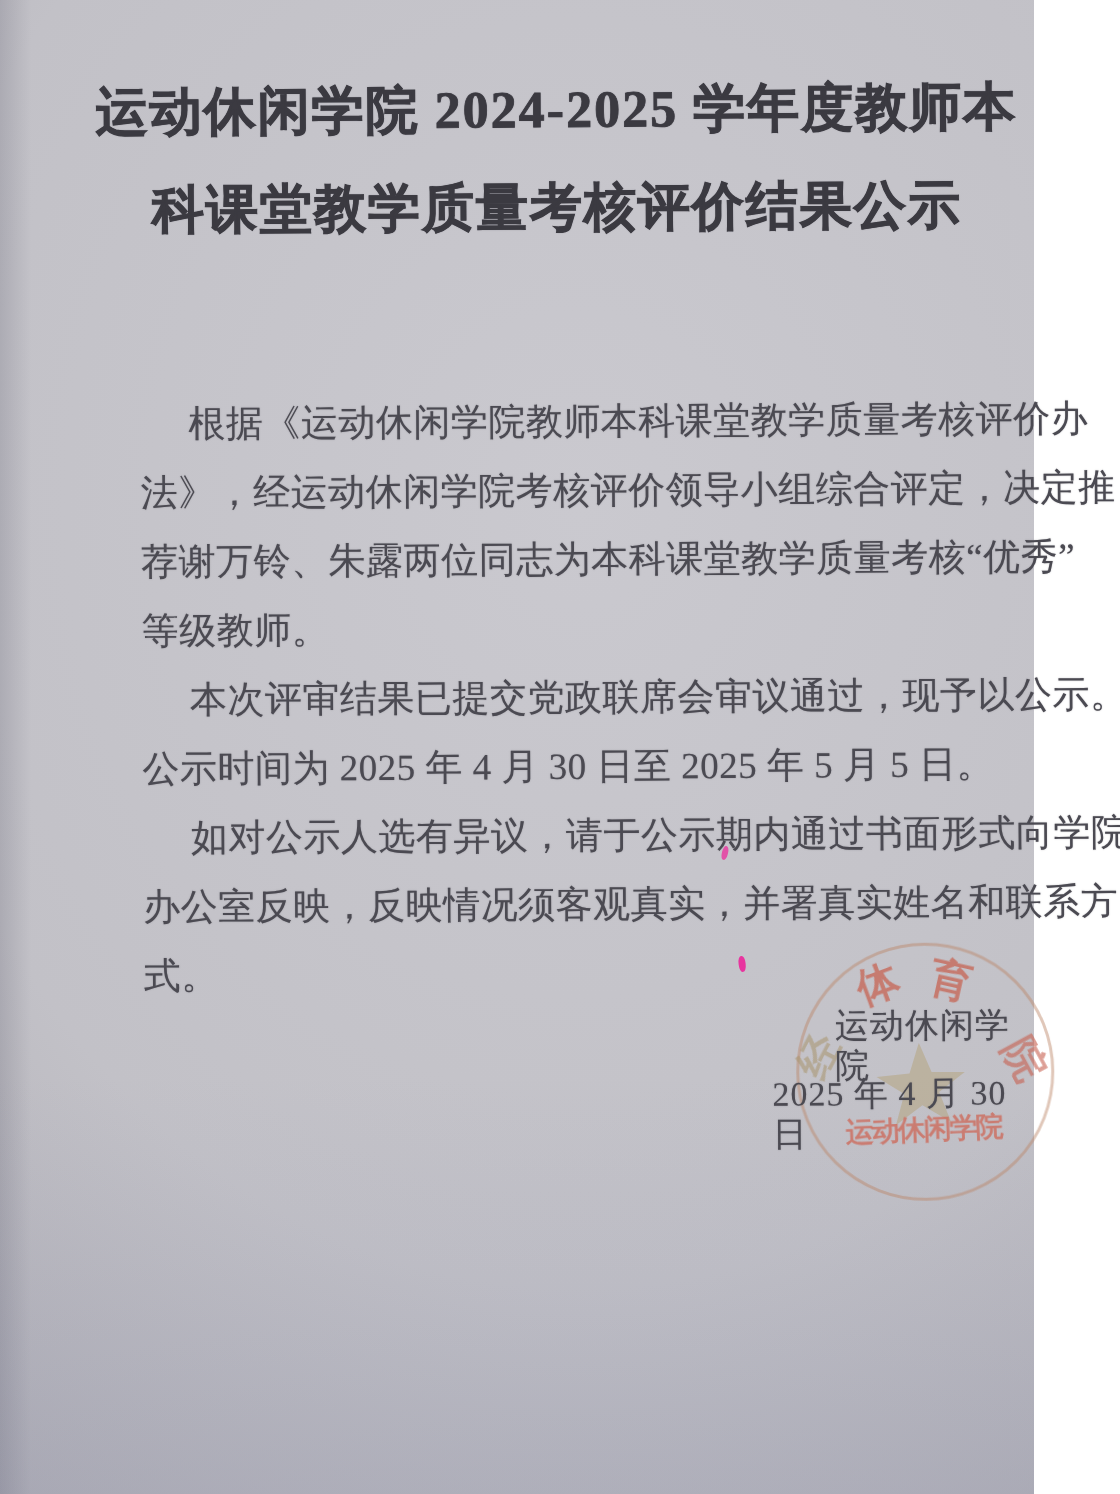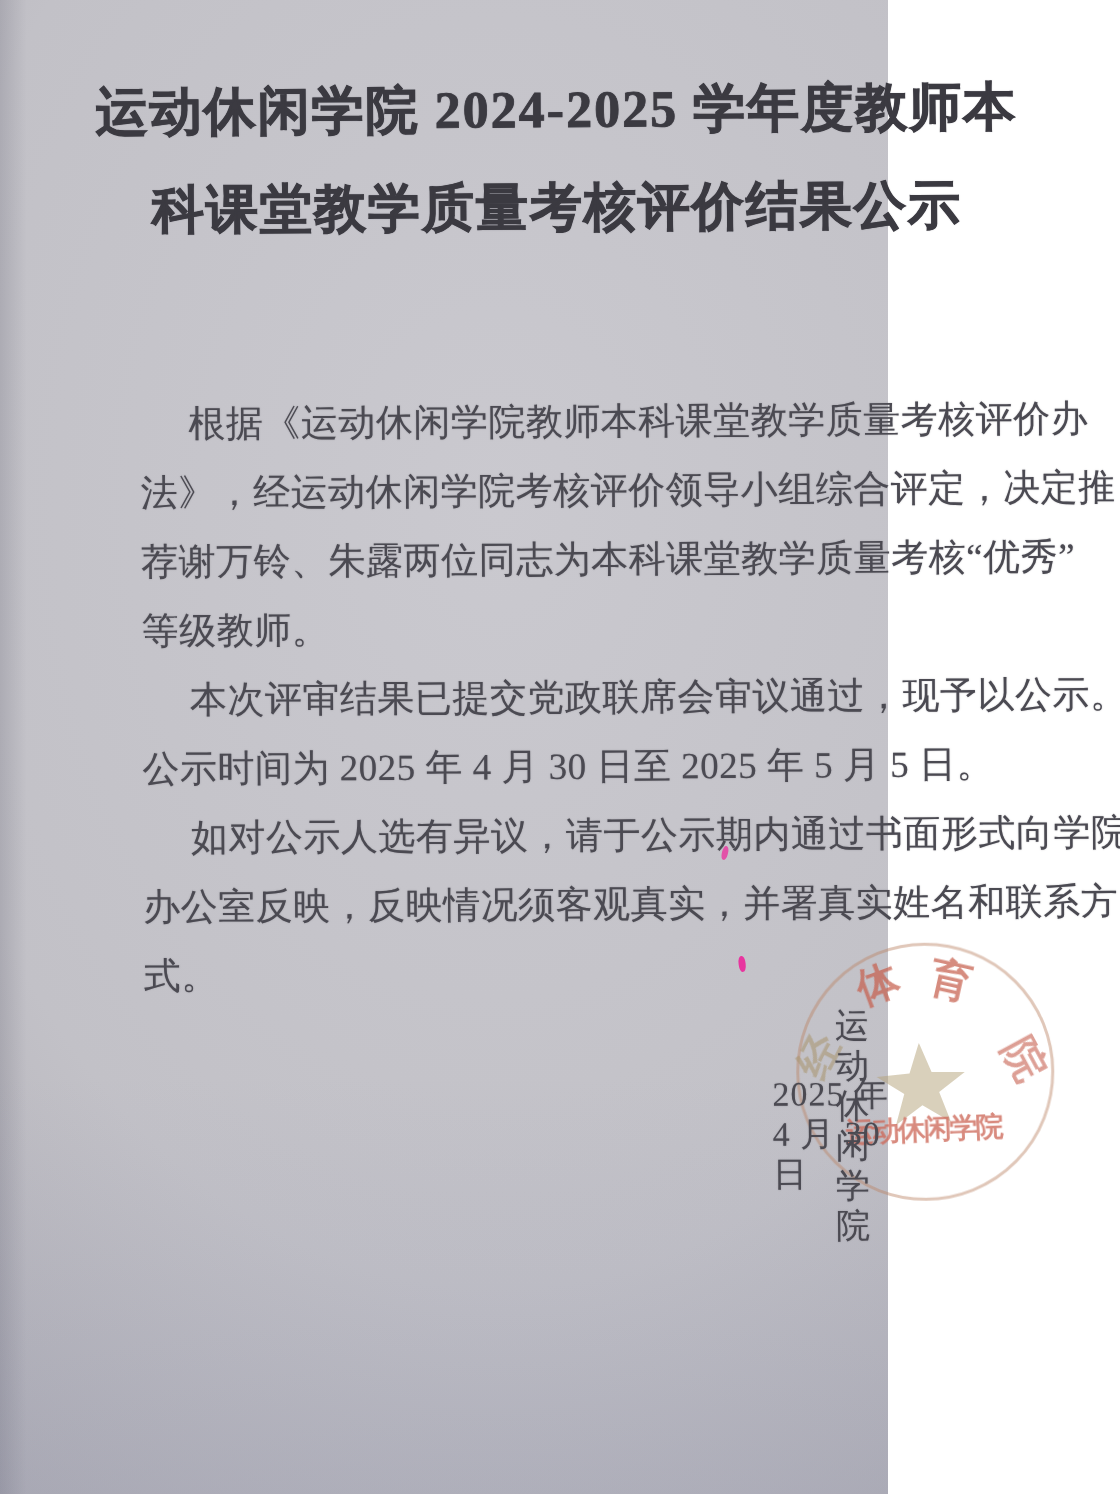--- a/index.html
+++ b/index.html
@@ -8,21 +8,21 @@
     width: 1120px;
     height: 1494px;
     overflow: hidden;
     font-family: "Liberation Serif", "DejaVu Serif", serif;
   }
 
   
   .photo {
     position: absolute;
     inset: 0;
-    width: 888px;
+    width: 1034px;
     height: 1494px;
     background:
       linear-gradient(180deg, rgba(130,135,165,0) 72%, rgba(125,132,165,0.18) 100%),
       linear-gradient(90deg, rgba(55,55,75,0.16) 0%, rgba(55,55,75,0) 3%),
       radial-gradient(120% 95% at 56% 34%,
         var(--paper, #cac9cf) 0%,
         #c2c1c7 55%,
         var(--paper_edge, #a8a6ae) 100%);
   }
 

